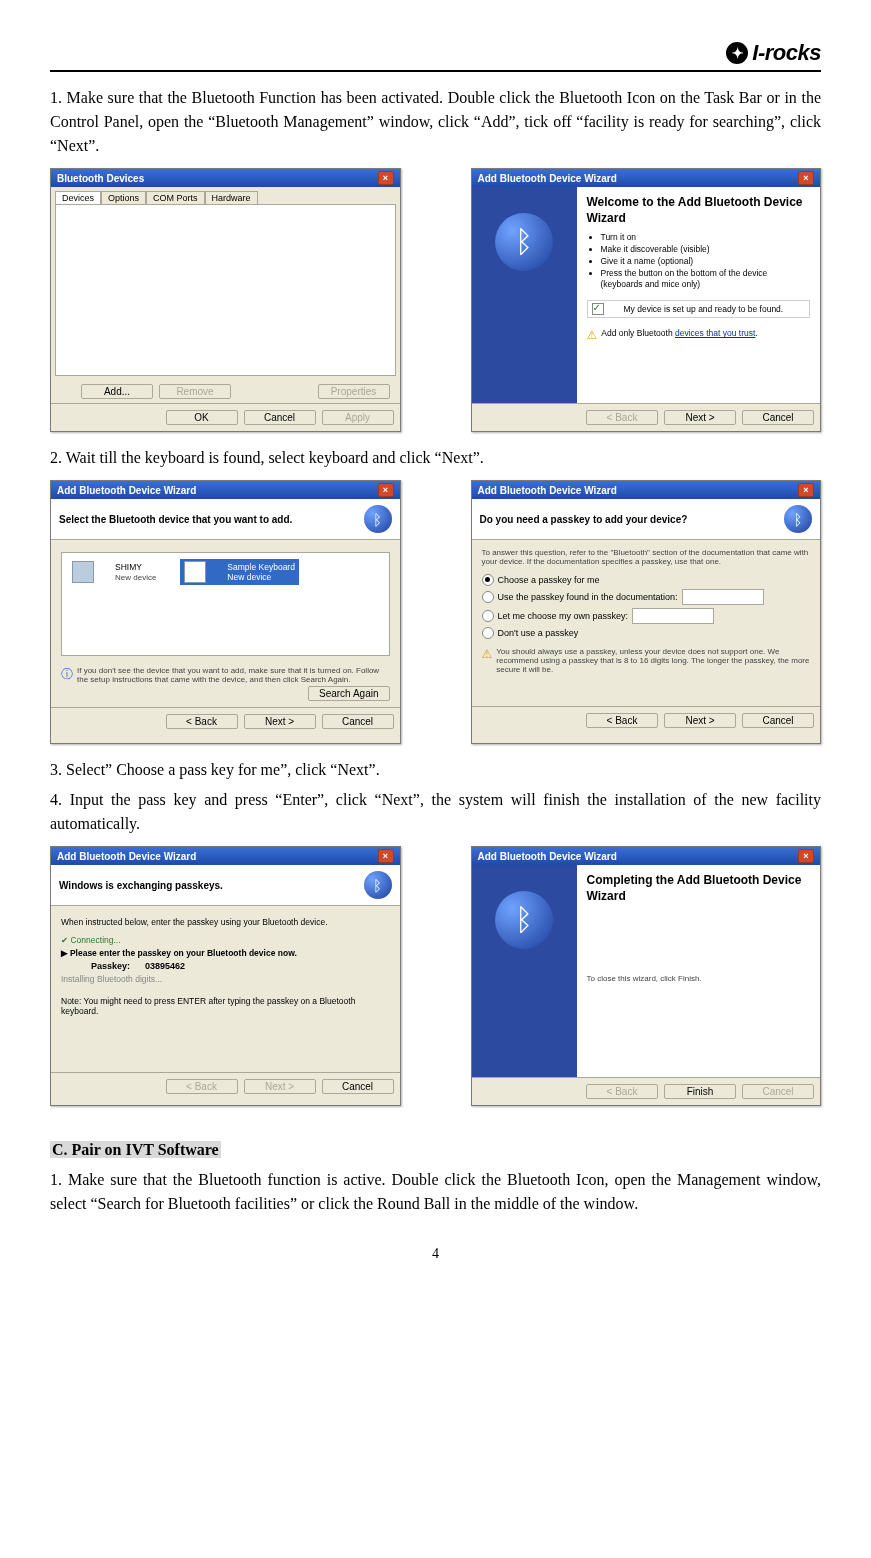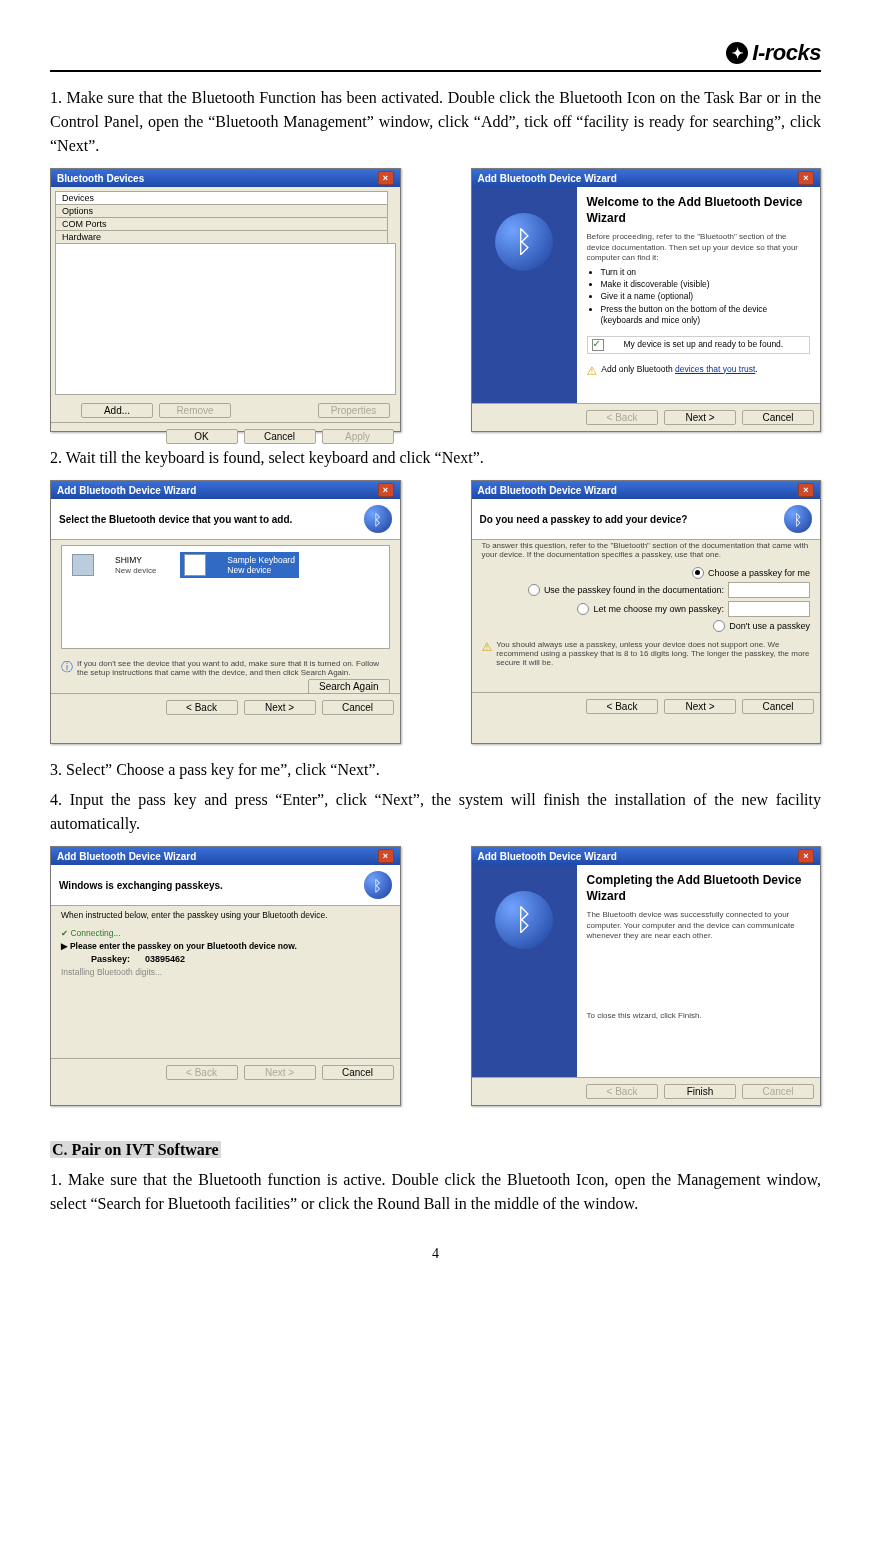--- a/index.html
+++ b/index.html
@@ -85,21 +85,20 @@
     font-size: 9px;
     border: 1px solid #9a3a22;
     border-radius: 2px;
   }
   
   .tabs {
     background: #ece9d8;
     padding: 4px 12px 0 4px;
     display: flex;
     gap: 0;
-    flex-direction: column;
   }
   .tab {
     border: 1px solid #aca899;
     border-bottom: none;
     padding: 1px 6px;
     font-size: 9px;
     background: #ece9d8;
   }
   .tab.active { background: #fff; }
   .pane {
@@ -197,42 +196,42 @@
     display:flex;
     justify-content:space-between;
     align-items:center;
   }
   .wiz-banner .bt-small{
     width:28px;height:28px;border-radius:50%;
     background: radial-gradient(circle at 30% 30%, #6fa3ff, #1a3d9a);
     display:flex;align-items:center;justify-content:center;color:#fff;font-size:15px;
   }
   .wiz-inner {
-    padding:1px 10px;
+    padding:8px 10px;
     font-size:9px;
     background:#ece9d8;
     min-height:150px;
   }
   .device-list{
     background:#fff;
     border:1px solid #aca899;
     height:90px;
     display:flex;
     align-items:flex-start;
     padding:6px;
     gap:20px;
     margin:4px 0;
   }
   .device{
     display:flex;align-items:center;gap:21px;font-size:8.5px;
     padding:2px 4px;
   }
   .device.selected{background:#316ac5;color:#fff;}
   .dev-icon{width:20px;height:20px;background:#bcd;border:1px solid #89a;}
-  .radio-row{display:flex;align-items:center;gap:4px;margin:3px 0;font-size:9px;justify-content:flex-end;}
+  .radio-row{display:flex;align-items:center;gap:4px;margin:3px 0;font-size:9px;}
   .radio{width:10px;height:10px;border:1px solid #888;border-radius:50%;background:#fff;display:inline-block;position:relative;}
   .radio.checked::after{content:"";width:5px;height:5px;background:#000;border-radius:50%;position:absolute;top:2px;left:2px;}
   .small-input{border:1px solid #aca899;background:#fff;height:14px;width:80px;display:inline-block;}
   .status-line{margin:3px 0;font-size:8.5px;}
   .passkey-line{font-size:9px;font-weight:bold;margin-left:30px;}
   .section-head{
     font-weight:bold;
     background:#d9d9d9;
     display:inline;
     padding:0 2px;
@@ -288,21 +287,20 @@
     <div class="titlebar">
       <span>Add Bluetooth Device Wizard</span>
       <span class="xbtn">×</span>
     </div>
     <div class="wiz-body">
       <div class="wiz-side">
         <div class="bt-circle">ᛒ</div>
       </div>
       <div class="wiz-content">
         <h4>Welcome to the Add Bluetooth Device Wizard</h4>
-        <div class="sub-text">Before proceeding, refer to the "Bluetooth" section of the device documentation. Then set up your device so that your computer can find it:</div>
         <ul>
           <li>Turn it on</li>
           <li>Make it discoverable (visible)</li>
           <li>Give it a name (optional)</li>
           <li>Press the button on the bottom of the device (keyboards and mice only)</li>
         </ul>
         <div class="checkbox-row">
           <span class="chk checked"></span>
           <span>My device is set up and ready to be found.</span>
         </div>
@@ -428,40 +426,40 @@
     <div class="wiz-inner">
       <div class="status-line">When instructed below, enter the passkey using your Bluetooth device.</div>
       <div class="status-line" style="color:#2a7a2a;margin-top:8px;">✔ <span>Connecting...</span></div>
       <div class="status-line" style="font-weight:bold;">▶ <span>Please enter the passkey on your Bluetooth device now.</span></div>
       <div class="passkey-line">
         <span>Passkey:</span>
         &nbsp;&nbsp;&nbsp;&nbsp;
         <span>03895462</span>
       </div>
       <div class="status-line" style="color:#888;">Installing Bluetooth digits...</div>
+      <div class="status-line" style="margin-top:12px;">Note: You might need to press ENTER after typing the passkey on a Bluetooth keyboard.</div>
     </div>
     <div class="bottom-bar">
       <div class="btn disabled">&lt; Back</div>
       <div class="btn disabled">Next &gt;</div>
       <div class="btn">Cancel</div>
     </div>
   </div>
 
   <div class="win" style="height:258px;">
     <div class="titlebar">
       <span>Add Bluetooth Device Wizard</span>
       <span class="xbtn">×</span>
     </div>
     <div class="wiz-body">
       <div class="wiz-side">
         <div class="bt-circle">ᛒ</div>
       </div>
       <div class="wiz-content">
         <h4>Completing the Add Bluetooth Device Wizard</h4>
-        <div class="sub-text">The Bluetooth device was successfully connected to your computer. Your computer and the device can communicate whenever they are near each other.</div>
         <div class="sub-text" style="margin-top:70px;">To close this wizard, click Finish.</div>
       </div>
     </div>
     <div class="bottom-bar">
       <div class="btn disabled">&lt; Back</div>
       <div class="btn">Finish</div>
       <div class="btn disabled">Cancel</div>
     </div>
   </div>
 </div>

